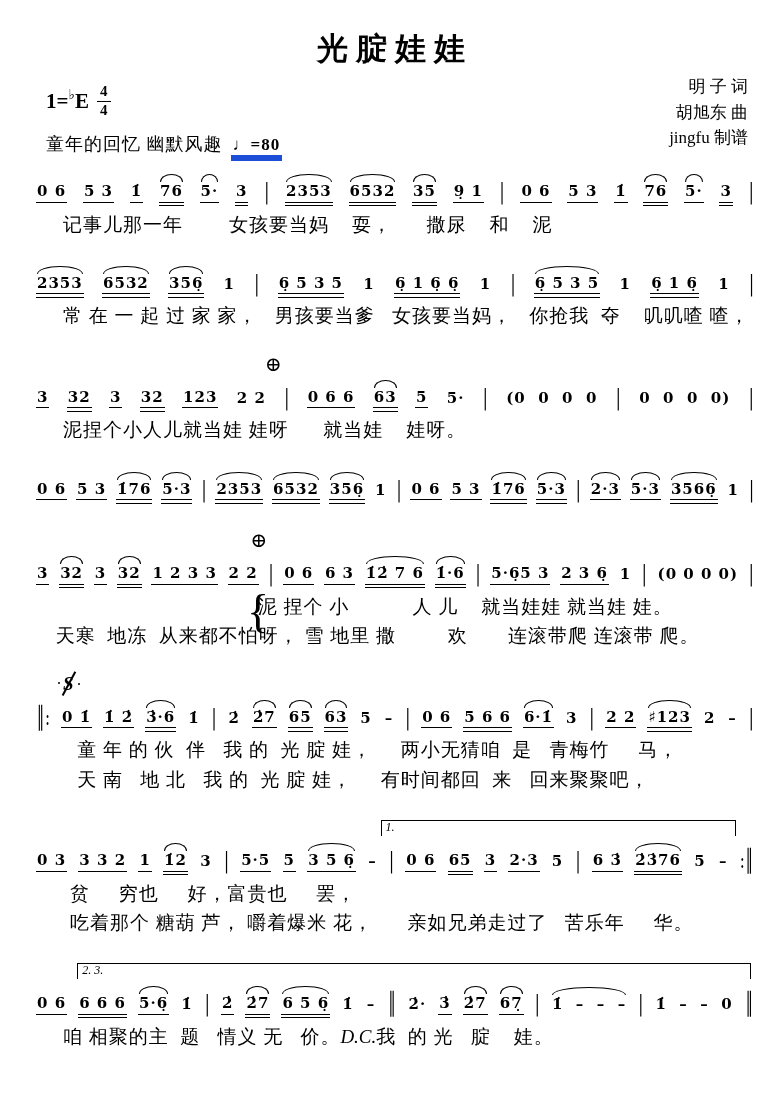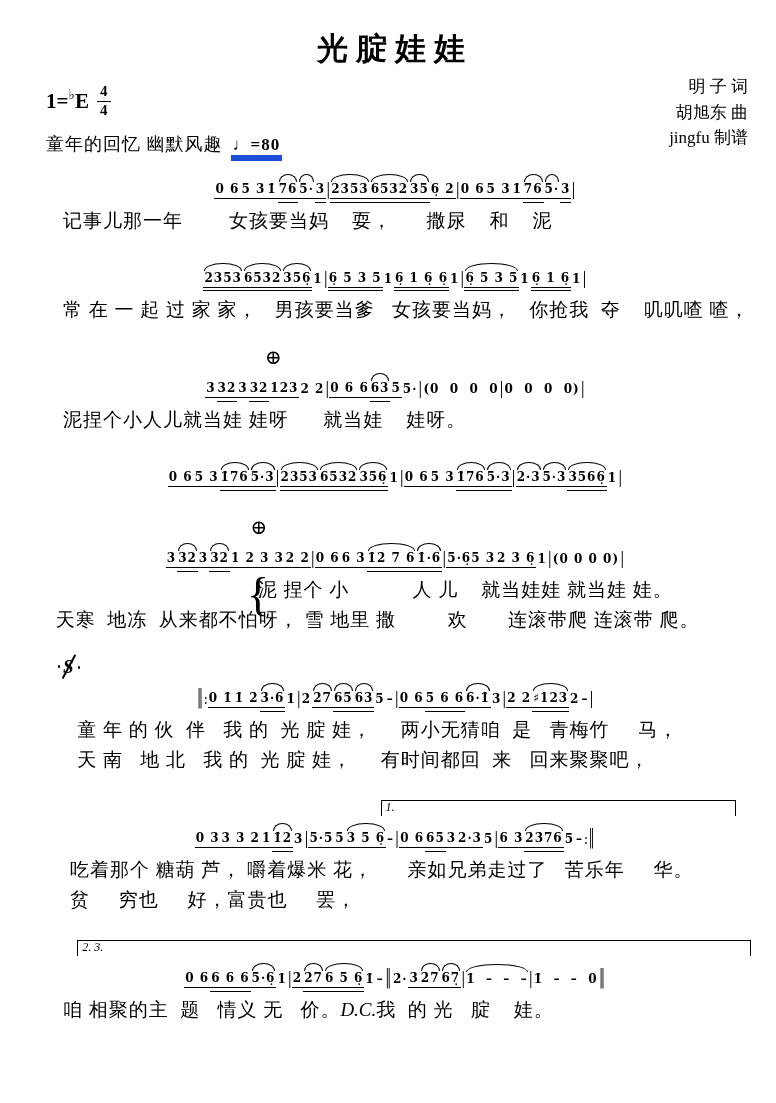--- a/index.html
+++ b/index.html
@@ -28,22 +28,22 @@
   .marks{position:relative;height:22px;}
   .mark{position:absolute;top:0;font-size:18px;font-weight:bold;line-height:1;}
   .mark.coda{font-size:20px;font-weight:normal;}
   .mark.segno{font-style:italic;font-size:19px;}
   .mark.segno::before{content:"";position:absolute;left:45%;top:-4px;height:27px;width:1.5px;background:#000;transform:rotate(28deg);}
   .mark.segno::after{content:"";position:absolute;width:2.5px;height:2.5px;background:#000;border-radius:50%;left:-5px;top:8px;box-shadow:20px 1px 0 #000;}
   .volta{position:absolute;top:3px;height:15px;border-top:1.5px solid #000;border-left:1.5px solid #000;border-right:1.5px solid #000;}
   .volta-label{font-style:italic;font-size:12px;position:absolute;left:4px;top:0;line-height:1.1;}
 
   .notes-row{
-    display:flex;justify-content:center;align-items:flex-end;
-    font-size:12px;font-weight:bold;padding:13px 2px 7px;
+    display:flex;justify-content:space-between;align-items:flex-end;
+    font-size:15px;font-weight:bold;padding:13px 2px 7px;
     font-family:"DejaVu Serif","Liberation Serif",serif;
   }
   .tk{position:relative;display:inline-block;letter-spacing:1px;padding:0 1px 2px;line-height:1.1;white-space:pre;}
   .u1,.u2{border-bottom:1.5px solid #000;}
   .u2::after{content:"";position:absolute;left:0;right:0;bottom:-4.5px;border-top:1.5px solid #000;}
   .arc::before{content:"";position:absolute;left:1px;right:1px;top:-9px;height:7px;
     border:1.5px solid #000;border-bottom:none;
     border-top-left-radius:50% 100%;border-top-right-radius:50% 100%;}
   .bar{font-weight:normal;transform:scaleY(1.45);padding:0 0 2px;letter-spacing:0;}
 
@@ -85,21 +85,21 @@
           <span class="tk u1">0 6</span>
           <span class="tk u1">5 3</span>
           <span class="tk u1">1̇</span>
           <span class="tk u2 arc">76</span>
           <span class="tk u1 arc">5·</span>
           <span class="tk u2">3</span>
           <span class="tk bar">|</span>
           <span class="tk u2 arc">2353</span>
           <span class="tk u2 arc">6532</span>
           <span class="tk u2 arc">35</span>
-          <span class="tk u1">6̣ 2</span>
+          <span class="tk u1">9̣ 1</span>
           <span class="tk bar">|</span>
           <span class="tk u1">0 6</span>
           <span class="tk u1">5 3</span>
           <span class="tk u1">1̇</span>
           <span class="tk u2 arc">76</span>
           <span class="tk u1 arc">5·</span>
           <span class="tk u2">3</span>
           <span class="tk bar">|</span>
         </div>
         <div class="lyrics">
@@ -266,22 +266,22 @@
           <span class="tk u1">2·3</span>
           <span class="tk">5</span>
           <span class="tk bar">|</span>
           <span class="tk u1">6 3̇</span>
           <span class="tk u2 arc">2̇3̇76</span>
           <span class="tk">5</span>
           <span class="tk">–</span>
           <span class="tk bar">:║</span>
         </div>
         <div class="lyrics">
+          <div class="lyric-row" style="padding-left: 5%;"><span>贫     穷也     好，富贵也     罢，</span></div>
           <div class="lyric-row" style="padding-left: 5%;"><span>吃着那个 糖葫 芦， 嚼着爆米 花，      亲如兄弟走过了   苦乐年     华。</span></div>
-          <div class="lyric-row" style="padding-left: 5%;"><span>贫     穷也     好，富贵也     罢，</span></div>
         </div>
       </div>
       <div class="system">
         <div class="marks">
           <div class="volta" style="left: 6%; width: 93%;">
             <span class="volta-label">2. 3.</span>
           </div>
         </div>
         <div class="notes-row">
           <span class="tk u1">0 6</span>

